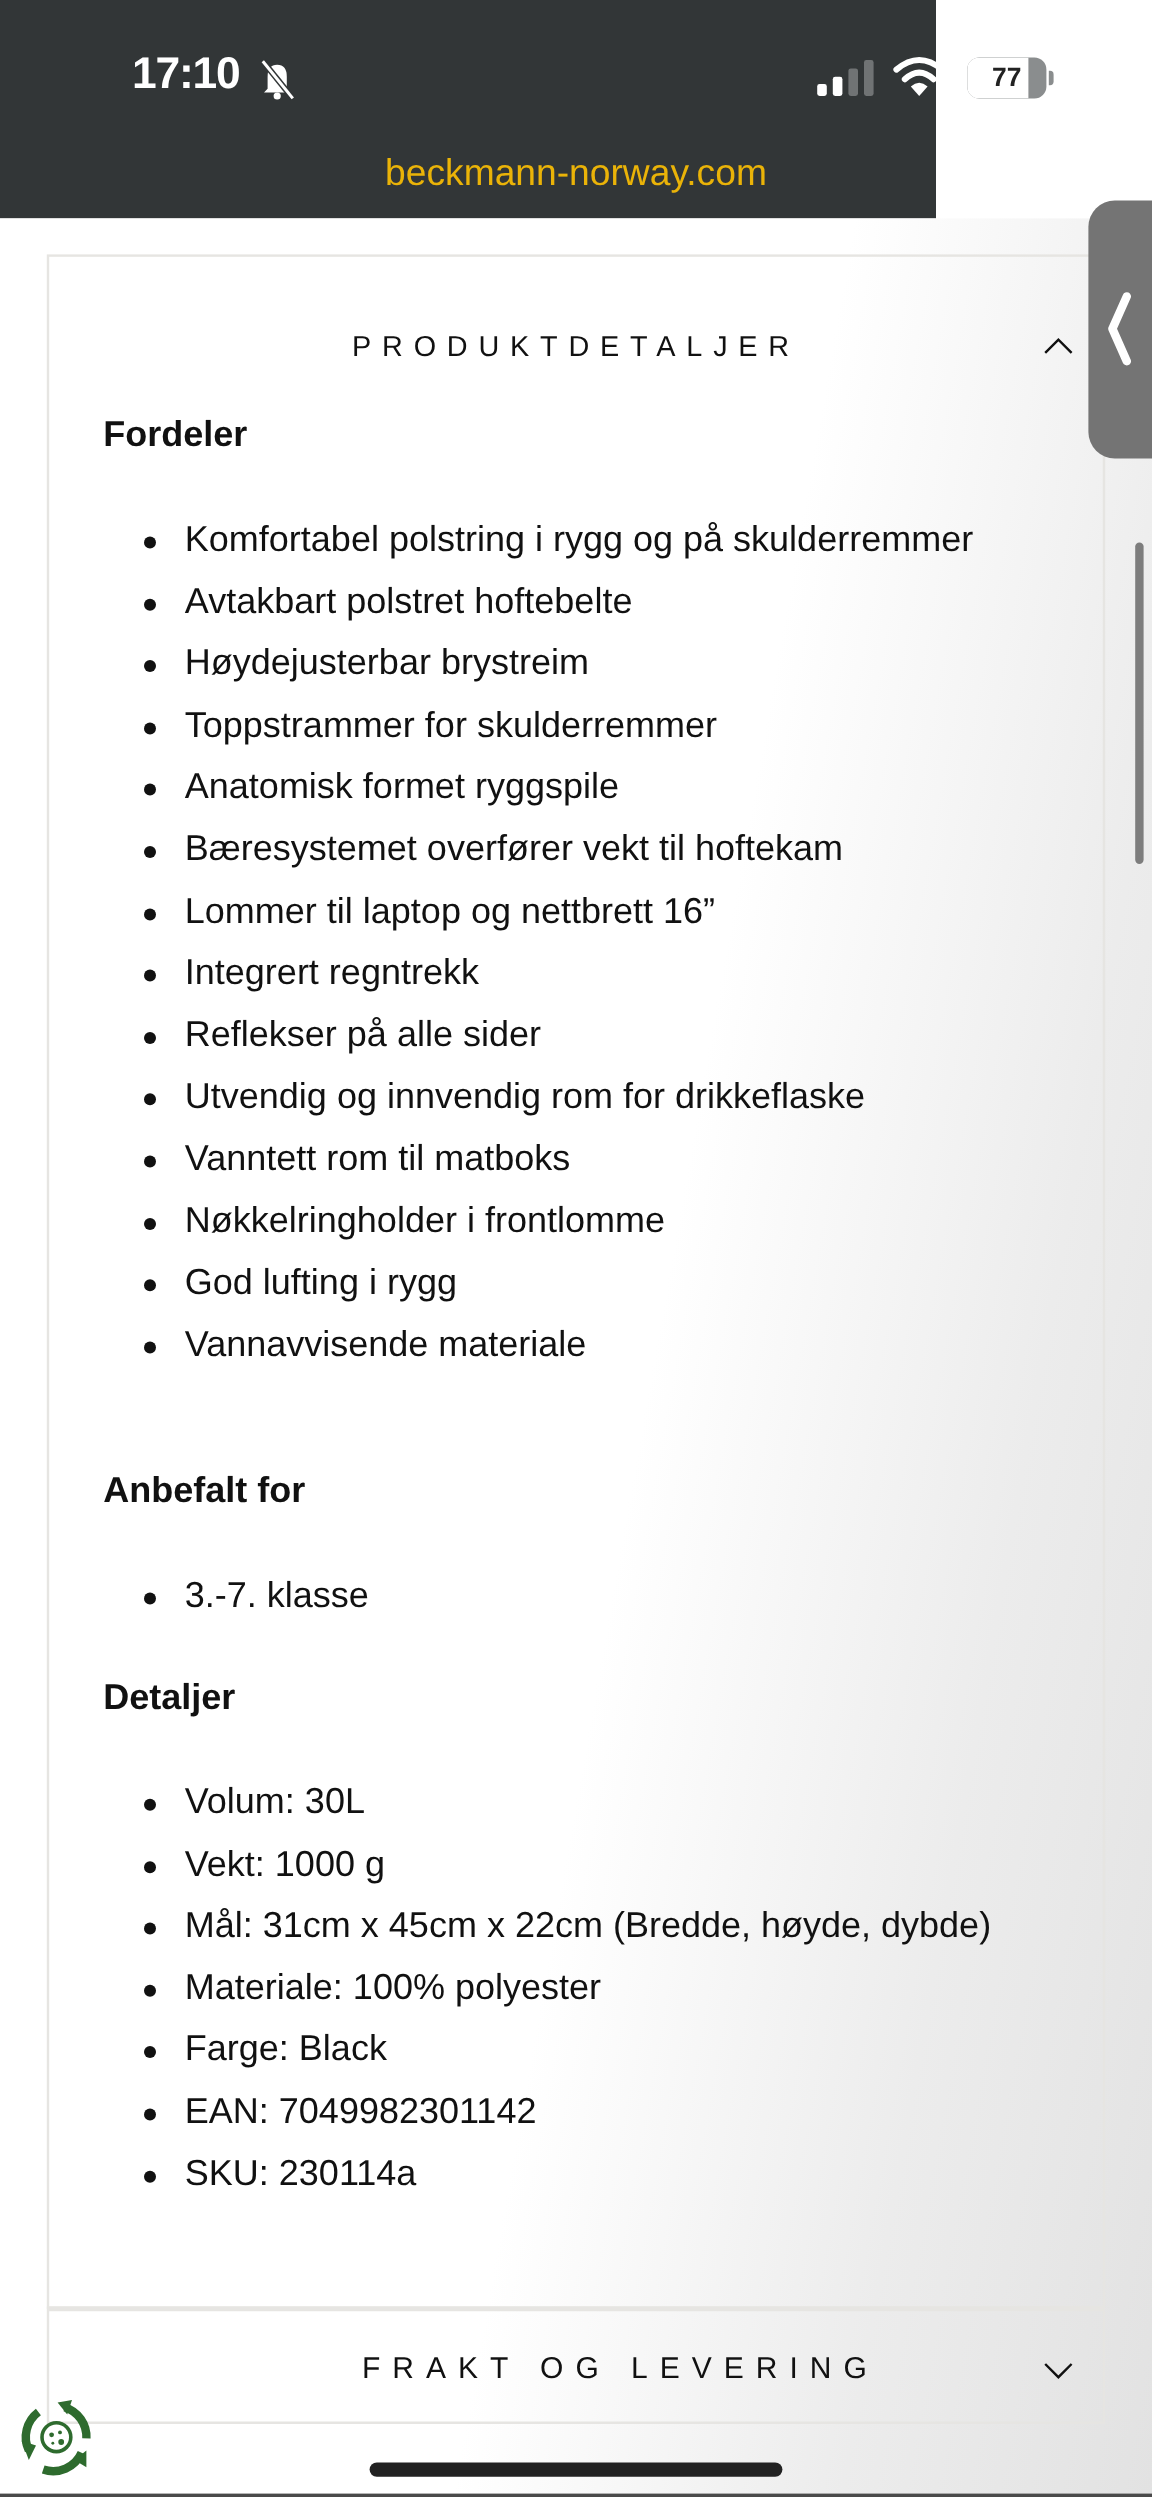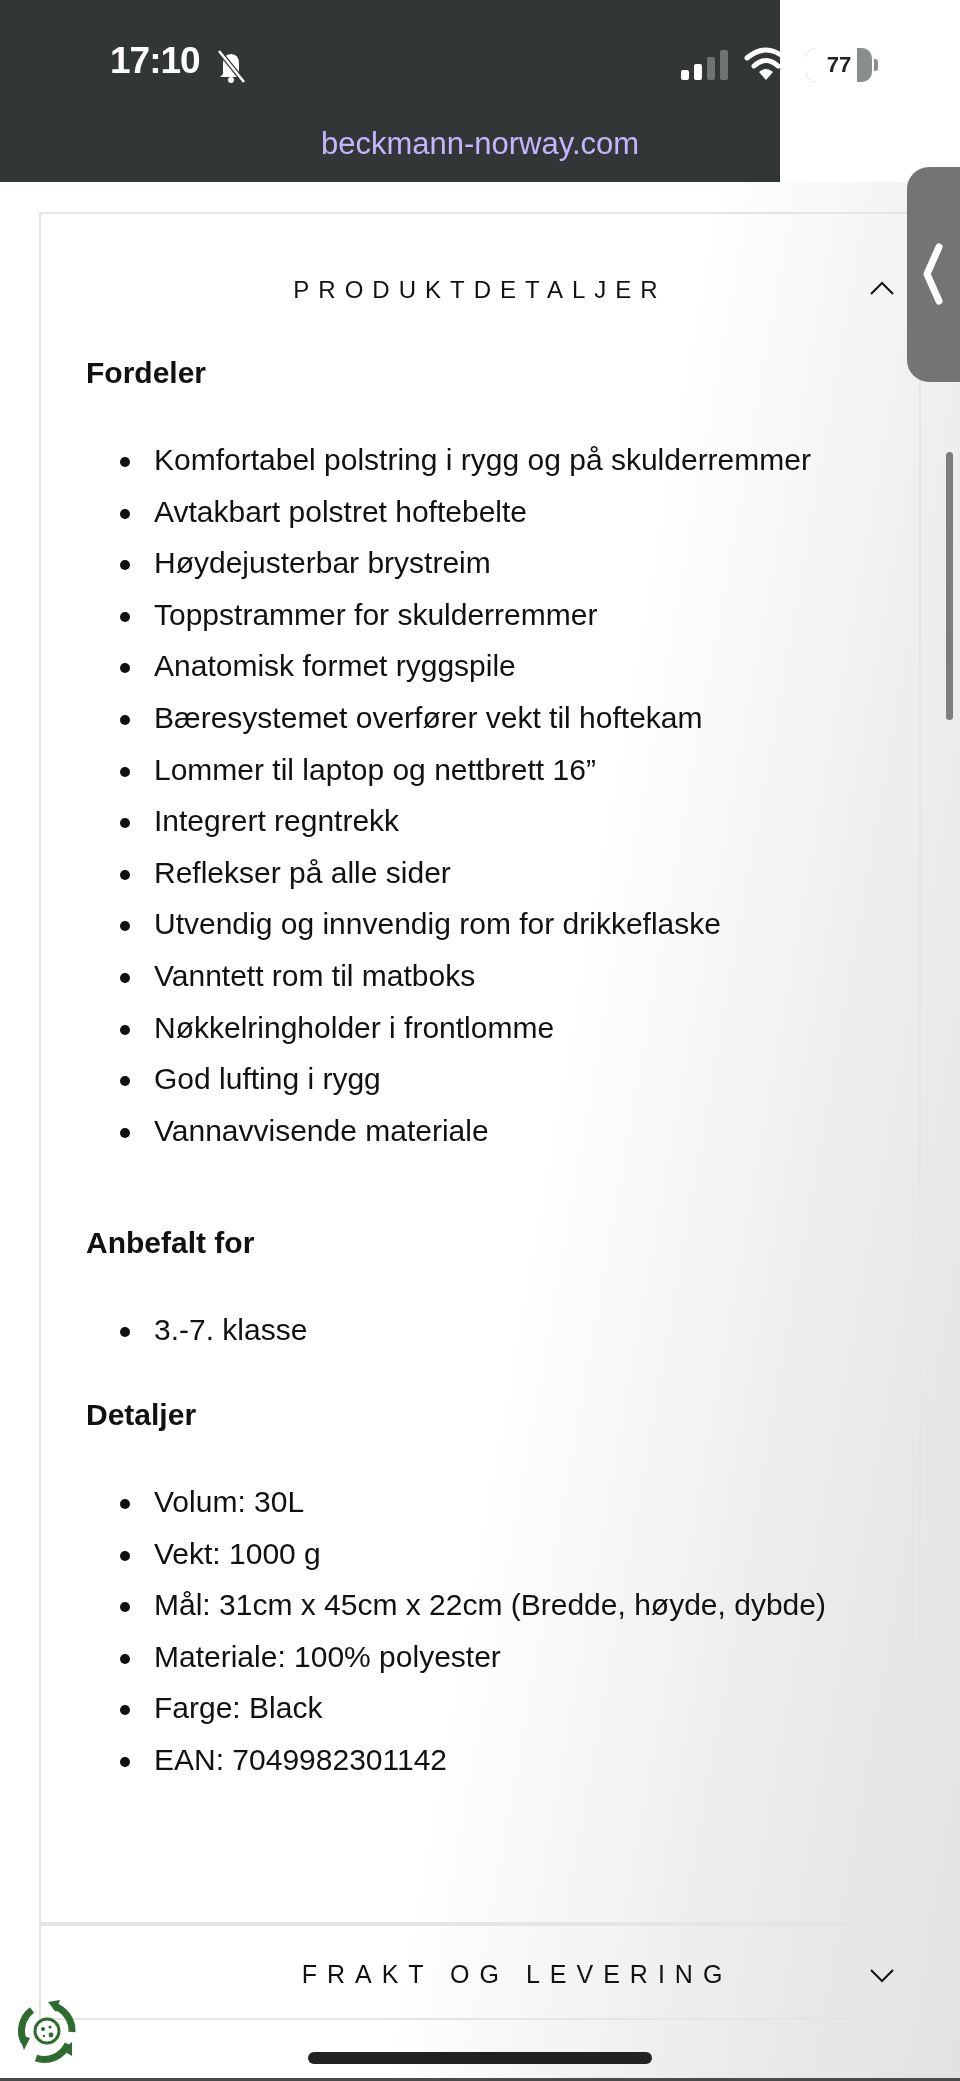--- a/index.html
+++ b/index.html
@@ -9,37 +9,37 @@
   .status-bar { position: absolute; left: 0; top: 0; width: 780px; height: 182px; background: #323637; color: #fff; }
   .time { position: absolute; left: 110px; top: 40px; font-size: 37px; font-weight: 600; letter-spacing: -1px; }
   .mute-icon { position: absolute; left: 214px; top: 48px; width: 34px; height: 36px; }
   .signal-icon { position: absolute; left: 679px; top: 50px; width: 52px; height: 30px; }
   .wifi-icon { position: absolute; left: 744px; top: 46px; width: 44px; height: 36px; }
   .battery { position: absolute; left: 806px; top: 48px; width: 70px; height: 34px; }
   .battery-body { position: absolute; left: 0; top: 0; width: 66px; height: 34px; border-radius: 10px; background: #8a8d8e; overflow: hidden; }
   .battery-fill { position: absolute; left: 0; top: 0; height: 34px; width: 51px; background: #fff; }
   .battery-text { position: absolute; left: 0; top: 0; width: 66px; line-height: 34px; text-align: center; color: #222; font-weight: 700; font-size: 22px; }
   .battery-cap { position: absolute; left: 68px; top: 11px; width: 4px; height: 12px; border-radius: 0 3px 3px 0; background: #8a8d8e; }
-  .url { position: absolute; left: 0; width: 960px; top: 126px; text-align: center; font-size: 31px; color: #c4b5fd; }
+  .url { position: absolute; left: 0; width: 960px; top: 126px; text-align: center; font-size: 31px; color: #eab308; }
 
   .page { position: absolute; left: 0; top: 182px; width: 960px; height: 1899px;
           background: linear-gradient(100deg, #ffffff 55%, #ececec 80%, #e2e2e2 100%); padding-left: 36px; }
 
   .accordion { position: absolute; left: 39px; top: 30px; width: 882px; height: 1712px; border: 2px solid #e6e5e2; background: transparent; }
   .acc-header { position: absolute; left: 0; top: 0; width: 100%; height: 100px; }
   .acc-title { position: absolute; left: 0; width: 100%; top: 62px; text-align: center; font-size: 24px; letter-spacing: 9px; font-weight: 400; color: #111; }
   .chev-up { position: absolute; left: 828px; top: 66px; width: 26px; height: 16px; }
 
   .content { position: absolute; left: 45px; top: 132px; width: 820px; }
   .section-title { font-size: 30px; font-weight: 700; color: #111; margin: 0; }
   ul.bullets { list-style: none; margin-top: 44px; }
   ul.bullets li { position: relative; padding-left: 68px; font-size: 30px; line-height: 51.6px; color: #111; }
   ul.bullets li::before { content: ""; position: absolute; left: 34px; top: 23px; width: 10px; height: 10px; border-radius: 50%; background: #111; }
 
-  .sec-fordeler { position: absolute; left: 0; top: 10px; }
+  .sec-fordeler { position: absolute; left: 0; top: 0; }
   .sec-anbefalt { position: absolute; left: 0; top: 880px; }
   .sec-detaljer { position: absolute; left: 0; top: 1052px; }
 
   .accordion2 { position: absolute; left: 39px; top: 1740px; width: 882px; height: 98px; border: 2px solid #e6e5e2; border-top: 4px solid #e6e5e2; }
   .acc2-title { position: absolute; left: 0; width: 100%; top: 34px; text-align: center; font-size: 25px; letter-spacing: 10px; color: #111; margin-left: 37px; }
   .chev-down { position: absolute; left: 828px; top: 42px; width: 26px; height: 16px; }
 
   .side-tab { position: absolute; left: 907px; top: 167px; width: 60px; height: 215px; background: #747474; border-radius: 22px 0 0 22px; }
   .side-chevron { position: absolute; left: 922px; top: 243px; width: 22px; height: 62px; }
   .scroll-thumb { position: absolute; left: 946px; top: 452px; width: 7px; height: 268px; border-radius: 4px; background: #7d7d7d; }
@@ -120,20 +120,21 @@
 
       <div class="sec-detaljer">
         <h3 class="section-title">Detaljer</h3>
         <ul class="bullets">
           <li>Volum: 30L</li>
           <li>Vekt: 1000 g</li>
           <li>Mål: 31cm x 45cm x 22cm (Bredde, høyde, dybde)</li>
           <li>Materiale: 100% polyester</li>
           <li>Farge: Black</li>
           <li>EAN: 7049982301142</li>
+          <li>SKU: 230114a</li>
         </ul>
       </div>
     </div>
   </div>
 
   <div class="accordion2">
     <div class="acc2-title">FRAKT OG LEVERING</div>
     <svg class="chev-down" viewBox="0 0 26 16">
       <polyline points="2,2 13,13 24,2" fill="none" stroke="#111" stroke-width="2"></polyline>
     </svg>

